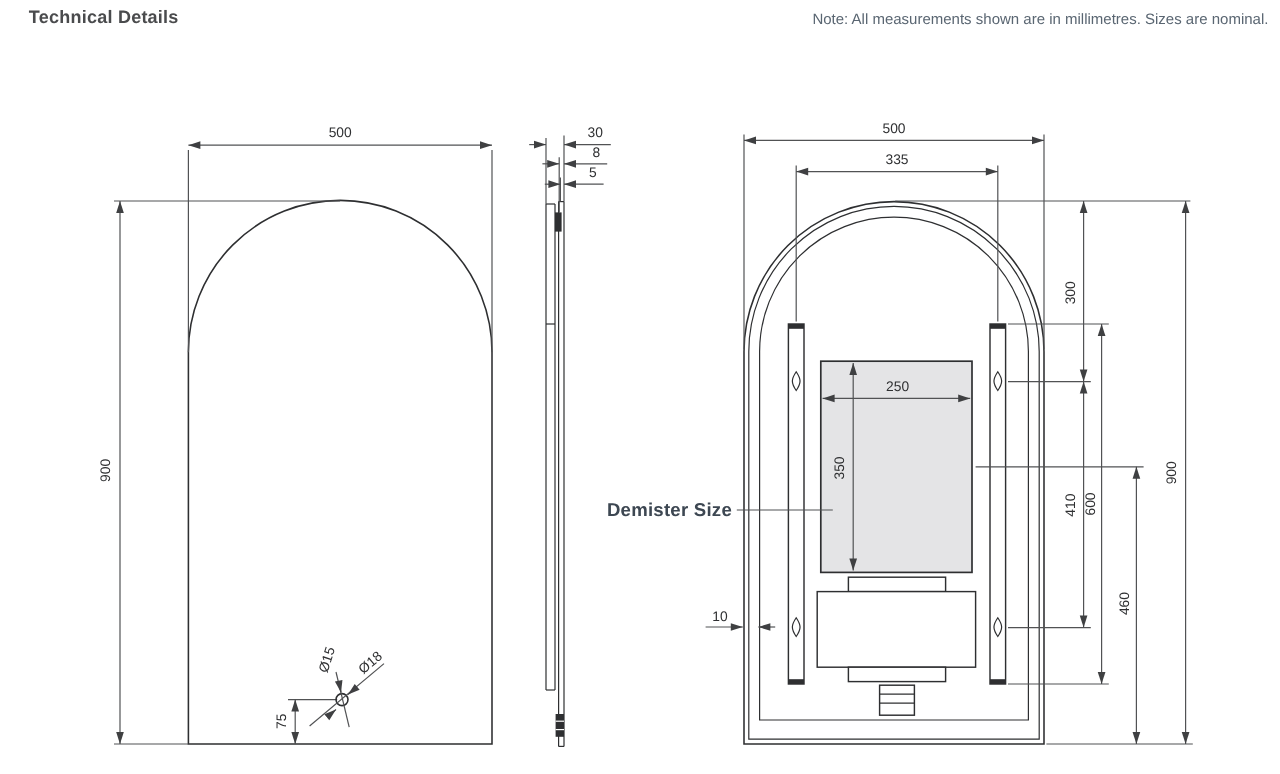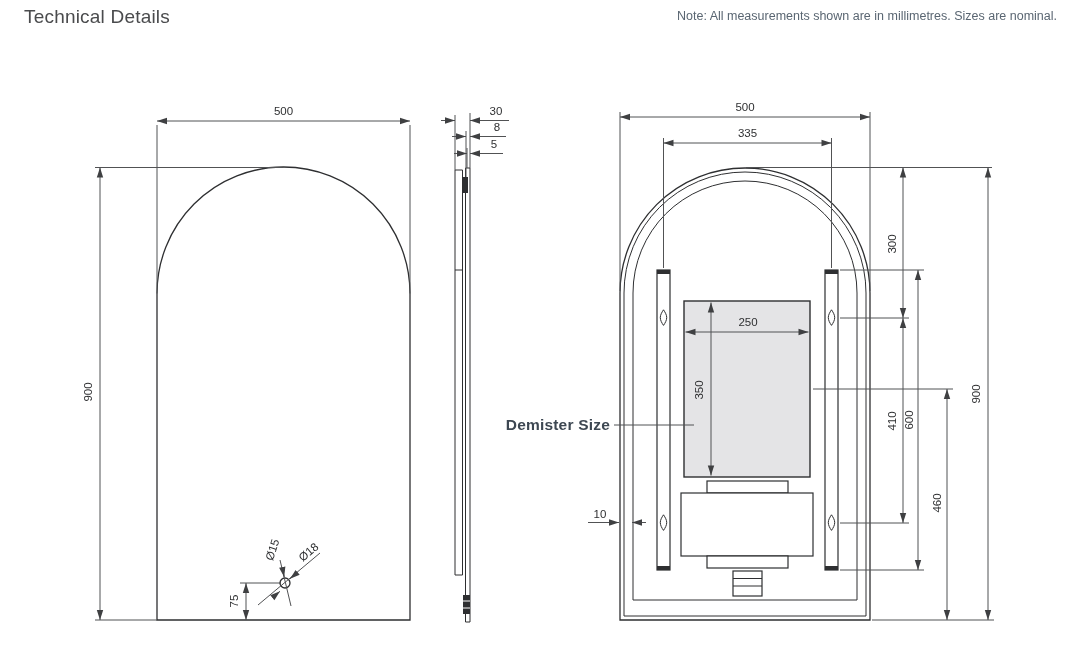--- a/index.html
+++ b/index.html
@@ -1,19 +1,19 @@
 <!DOCTYPE html>
 <html style="--background: #ffffff; --line: #2e2f31; --dim_line: #515254; --dim_text: #2f3032; --demister_fill: #e4e4e6; --title: #4a4b4d; --note: #5a6672; --label: #3d4752;"><head>
 <meta charset="utf-8">
 <style>
   * { margin:0; padding:0; box-sizing:border-box; }
   html,body { width:1067px; height:645px; background:var(--background,#fff); overflow:hidden; }
   body { position:relative; font-family:"Liberation Sans", sans-serif; }
   .header { position:absolute; top:0; left:0; width:100%; display:flex; justify-content:space-between; align-items:flex-start; padding:6px 10px 0 24px; }
-  .title { font-size:19px; font-weight:normal; color:var(--title,#4a4b4d); letter-spacing:.2px; }
+  .title { font-size:15px; font-weight:bold; color:var(--title,#4a4b4d); letter-spacing:.2px; }
   .note { font-size:12.5px; color:var(--note,#5a6672); padding-top:3px; }
   svg.drawing { position:absolute; left:0; top:0; }
   .obj  { stroke:var(--line,#2e2f31); stroke-width:1.3; fill:none; }
   .objt { stroke:var(--line,#2e2f31); stroke-width:1;   fill:none; }
   .objw { stroke:var(--line,#2e2f31); stroke-width:1.2; fill:#ffffff; }
   .dark { fill:var(--line,#2e2f31); stroke:none; }
   .dim  { stroke:var(--dim_line,#515254); stroke-width:1; fill:none; }
   .dem  { fill:var(--demister_fill,#e4e4e6); stroke:var(--line,#2e2f31); stroke-width:1.4; }
   text  { font-family:"Liberation Sans", sans-serif; font-size:11.5px; fill:var(--dim_text,#2f3032); }
   text.big { font-size:15.5px; font-weight:bold; fill:var(--label,#3d4752); letter-spacing:.2px; }

